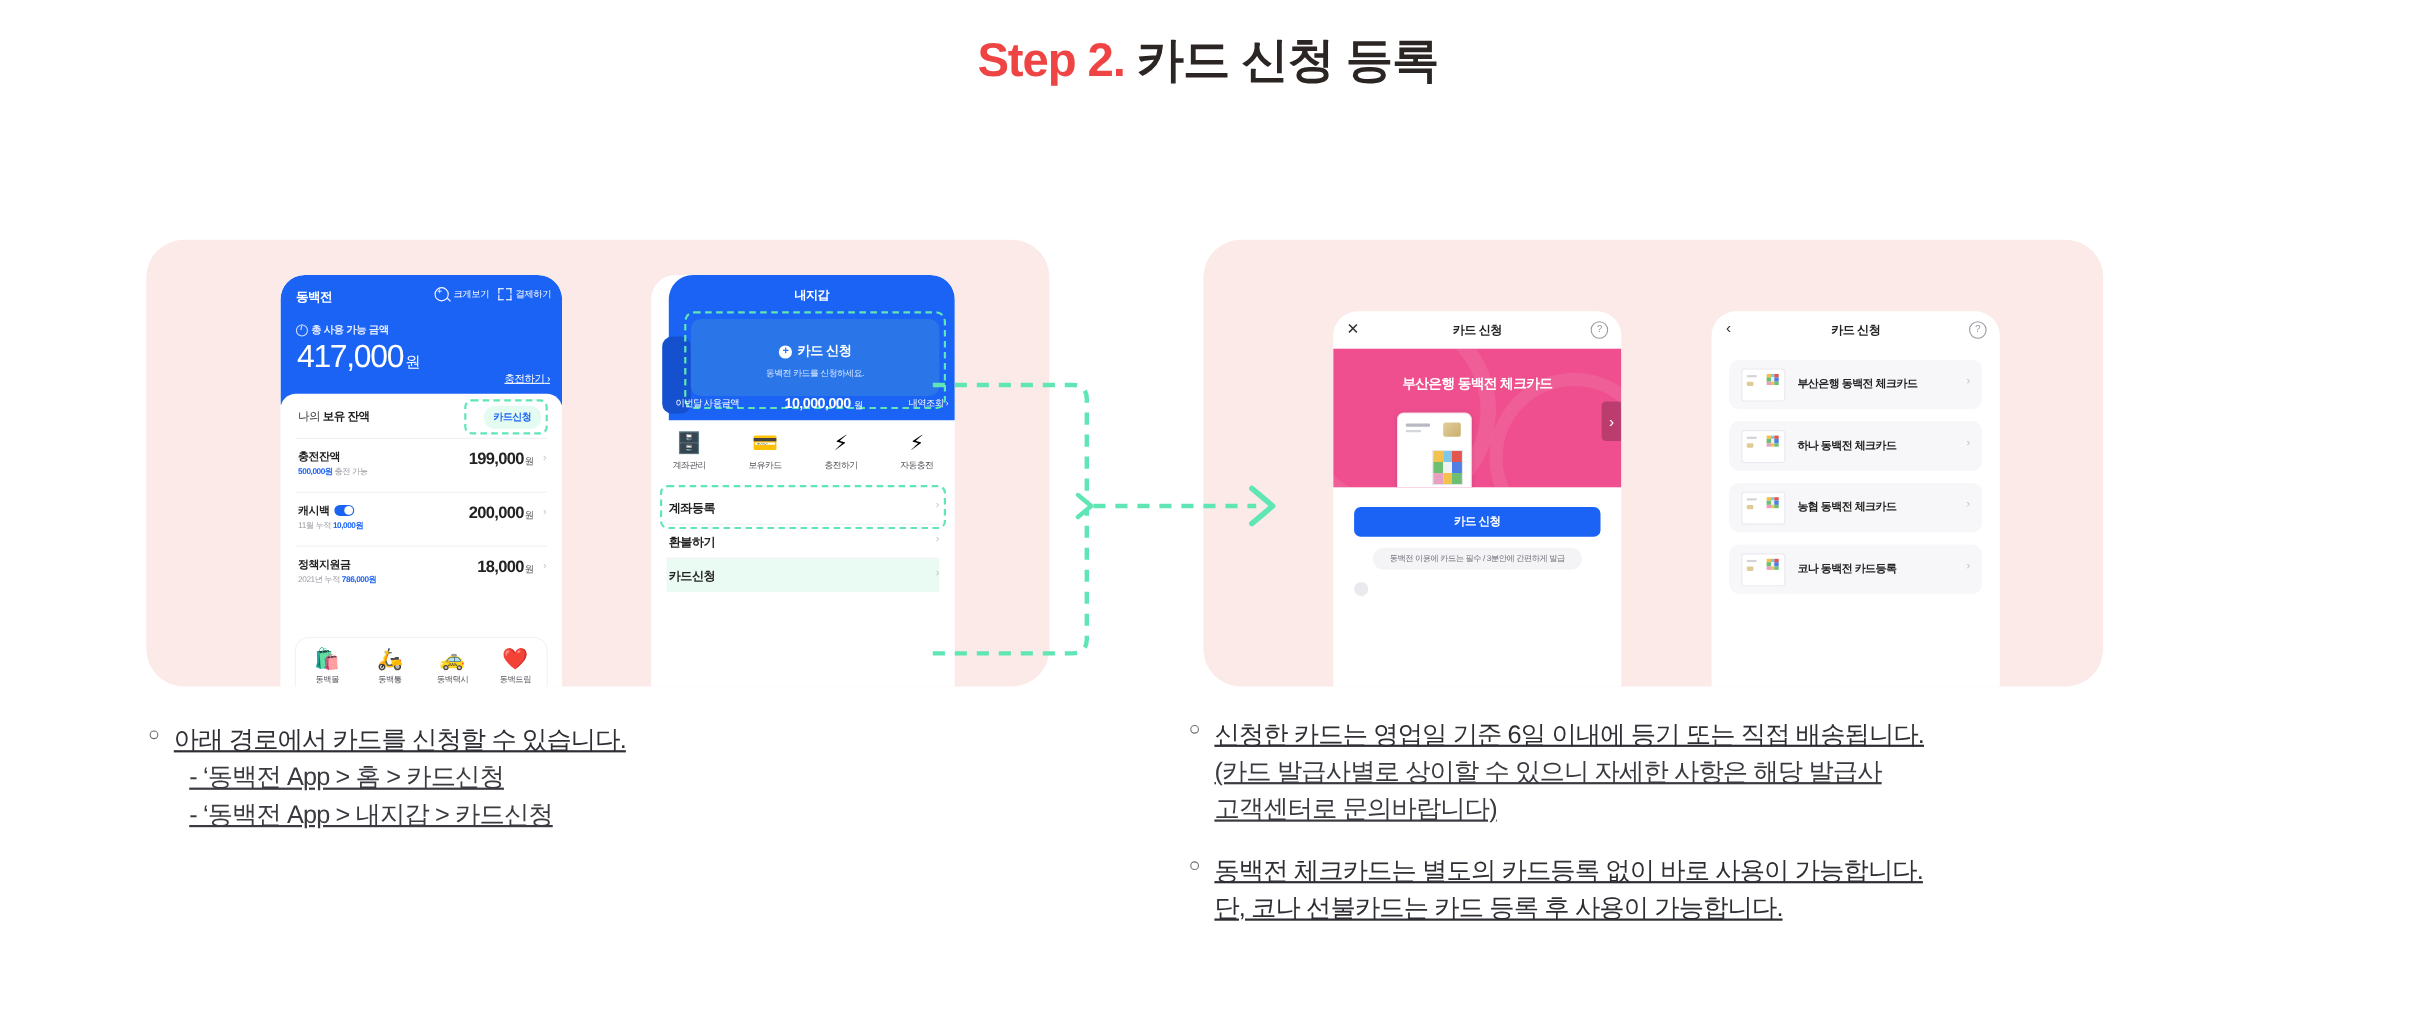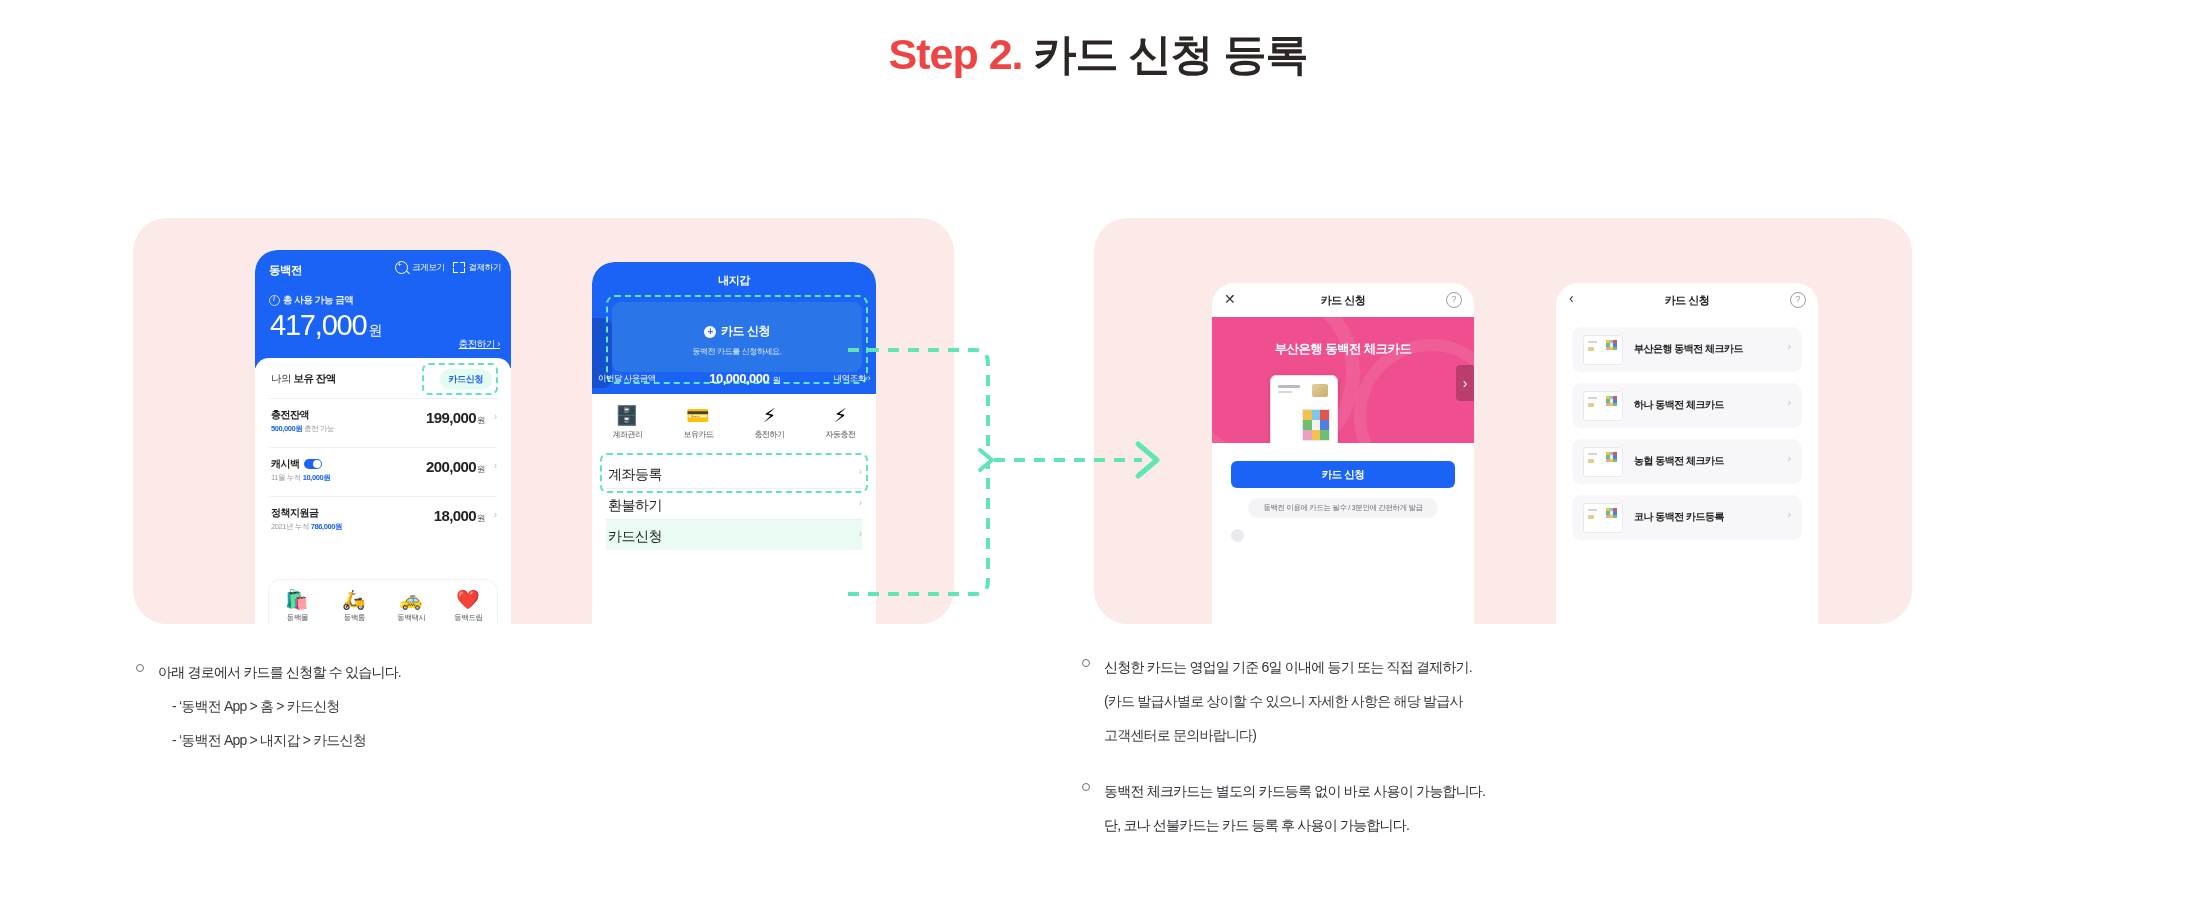--- a/index.html
+++ b/index.html
@@ -97,21 +97,21 @@
   .p1-quick{
     position:absolute;left:14px;right:14px;top:222px;height:66px;
     background:#fff;border-radius:12px;box-shadow:0 0 0 1px #f2f2f4;
     display:flex;justify-content:space-around;align-items:flex-start;padding-top:9px;
   }
   .q-item{width:52px;text-align:center;}
   .q-emoji{font-size:19px;line-height:22px;}
   .q-label{font-size:7.5px;color:#55555c;letter-spacing:-0.4px;margin-top:2px;}
 
   
-  #phone2{left:592px;top:262px;width:284px;height:374px;}
+  #phone2{left:592px;top:250px;width:260px;height:374px;padding-left:16px;}
   .p2-head{background:#1a63f5;height:132px;position:relative;border-radius:22px 22px 0 0;}
   .p2-title{position:absolute;left:0;right:0;top:11px;text-align:center;color:#fff;font-size:11px;font-weight:bold;letter-spacing:-0.5px;}
   .p2-darkstrip{position:absolute;left:-6px;top:56px;width:26px;height:70px;background:#1550cf;border-radius:9px;}
   .p2-req{
     position:absolute;left:20px;right:14px;top:40px;height:70px;
     background:#2a75e8;border-radius:9px;text-align:center;
   }
   .p2-req-title{margin-top:21px;color:#fff;font-size:12px;font-weight:bold;letter-spacing:-0.5px;display:flex;align-items:center;justify-content:center;gap:5px;}
   .ic-plus{width:12px;height:12px;border-radius:50%;background:#fff;color:#2a75e8;font-size:10px;line-height:12px;text-align:center;font-weight:bold;display:inline-block;}
   .p2-req-sub{margin-top:6px;color:#d7e7ff;font-size:8px;letter-spacing:-0.4px;}
@@ -120,21 +120,21 @@
   .p2-usage-amt{flex:1;text-align:center;font-size:13px;font-weight:bold;letter-spacing:-0.5px;}
   .p2-usage-amt span{font-size:8.5px;font-weight:normal;}
   .p2-usage-link{font-size:8.5px;letter-spacing:-0.5px;white-space:nowrap;}
 
   .p2-icons{position:absolute;left:0;right:0;top:142px;display:flex;justify-content:space-around;}
   .p2-ic{width:50px;text-align:center;}
   .p2-ic-glyph{font-size:19px;line-height:24px;}
   .p2-ic-label{font-size:8px;color:#55555c;letter-spacing:-0.5px;margin-top:1px;}
   .p2-list{position:absolute;left:0;right:0;top:196px;}
   .p2-li{position:relative;height:30px;border-bottom:1px solid #efeff2;margin:0 14px;}
-  .p2-li-label{position:absolute;left:2px;top:8px;font-size:14px;font-weight:normal;color:#222;letter-spacing:-0.5px;}
+  .p2-li-label{position:absolute;left:2px;top:8px;font-size:11px;font-weight:bold;color:#222;letter-spacing:-0.5px;}
   .p2-li-arrow{position:absolute;right:0;top:8px;font-size:10px;color:#c4c4cc;}
   .p2-li.hl{background:#e9fbf3;border-bottom:none;}
 
   
   #phone3{left:1212px;top:283px;width:262px;height:341px;}
   .p3-head{height:34px;position:relative;border-bottom:0;}
   .p3-title{position:absolute;left:0;right:0;top:10px;text-align:center;font-size:11px;font-weight:bold;color:#222;letter-spacing:-0.5px;}
   .p3-x{position:absolute;left:12px;top:9px;font-size:14px;color:#333;line-height:14px;}
   .p3-q{position:absolute;right:12px;top:9px;width:14px;height:14px;border:1.2px solid #9a9aa2;border-radius:50%;font-size:9px;color:#9a9aa2;text-align:center;line-height:13px;}
   .p3-banner{position:relative;height:126px;background:#ef4f8e;overflow:hidden;}
@@ -187,21 +187,21 @@
   
   .conn{position:absolute;left:0;top:0;width:2196px;height:919px;pointer-events:none;}
 
   
   .cap{position:absolute;}
   #cap-left{left:136px;top:655px;width:800px;}
   #cap-right{left:1082px;top:650px;width:860px;}
   .cap-block{position:relative;margin-bottom:18px;}
   .cap-bullet{position:absolute;left:0;top:9px;width:6px;height:6px;border:1px solid #6e6e76;border-radius:50%;}
   .cap-body{padding-left:22px;}
-  .cap-line{font-size:14px;color:#3a3a40;letter-spacing:-0.8px;line-height:34px;white-space:nowrap;}
+  .cap-line{font-size:23px;color:#3a3a40;letter-spacing:-0.8px;line-height:34px;white-space:nowrap;text-decoration:underline;}
   .cap-line.strong{color:#2e2e34;}
   .cap-sub{padding-left:22px;}
   .cap-sub .cap-line{padding-left:14px;}
 </style>
 </head>
 <body>
 
 <div class="page">
 
   <div class="title-wrap">
@@ -494,21 +494,21 @@
         <div class="cap-line">- ‘동백전 App &gt; 홈 &gt; 카드신청</div>
         <div class="cap-line">- ‘동백전 App &gt; 내지갑 &gt; 카드신청</div>
       </div>
     </div>
   </div>
 
   <div class="cap" id="cap-right">
     <div class="cap-block">
       <div class="cap-bullet"></div>
       <div class="cap-body">
-        <div class="cap-line strong">신청한 카드는 영업일 기준 6일 이내에 등기 또는 직접 결제하기.</div>
+        <div class="cap-line strong">신청한 카드는 영업일 기준 6일 이내에 등기 또는 직접 배송됩니다.</div>
         <div class="cap-line">(카드 발급사별로 상이할 수 있으니 자세한 사항은 해당 발급사</div>
         <div class="cap-line">고객센터로 문의바랍니다)</div>
       </div>
     </div>
     <div class="cap-block" style="margin-top:22px;">
       <div class="cap-bullet"></div>
       <div class="cap-body">
         <div class="cap-line strong">동백전 체크카드는 별도의 카드등록 없이 바로 사용이 가능합니다.</div>
         <div class="cap-line strong">단, 코나 선불카드는 카드 등록 후 사용이 가능합니다.</div>
       </div>

